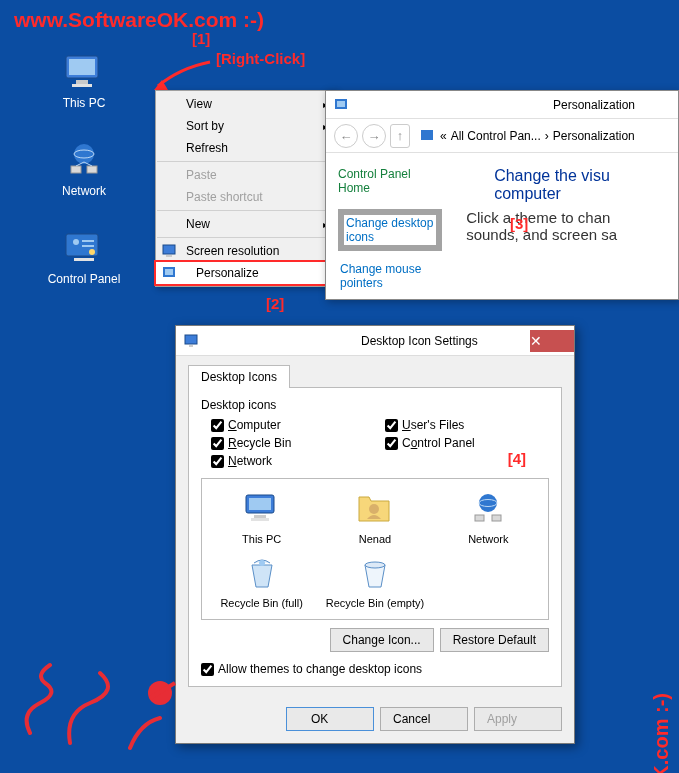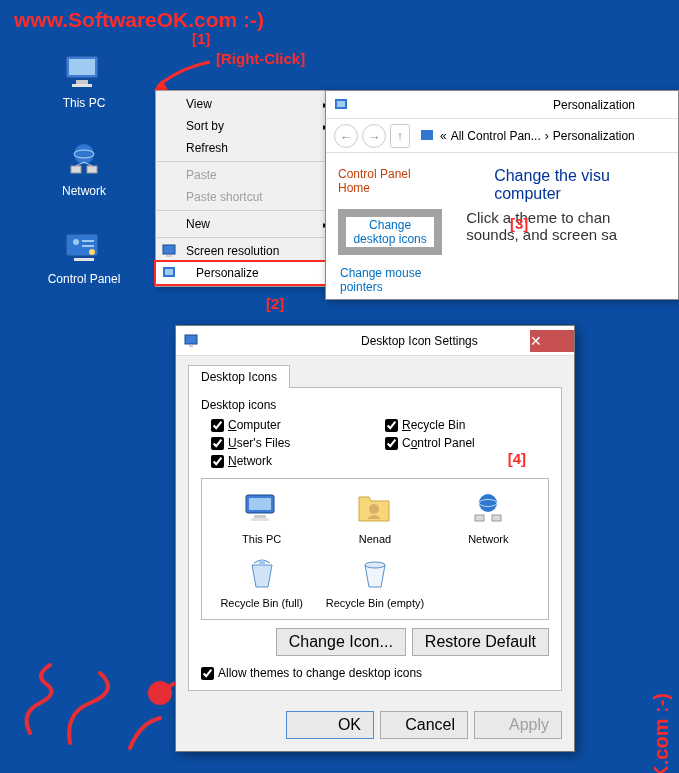--- a/index.html
+++ b/index.html
@@ -76,21 +76,21 @@
 }
 .navbtn {
   width: 24px; height: 24px; border-radius: 50%;
   border: 1px solid #ccc; display: flex; align-items: center; justify-content: center;
   color: #888; font-size: 13px;
 }
 .pwin-body { display: flex; }
 .pwin-left {
   width: 180px; padding: 14px 12px; font-size: 12px;
 }
-.pwin-left .hdr { color: #c2410c; margin-bottom: 14px; }
+.pwin-left .hdr { color: #15803d; margin-bottom: 14px; }
 .pwin-left .lnk { color: #006fc4; margin-bottom: 10px; padding: 1px 2px; }
 .pwin-right { padding: 14px 12px; }
 .pwin-right h3 { color: #003399; font-weight: normal; font-size: 16px; margin-bottom: 6px; margin-left: 28px; }
 .pwin-right p { font-size: 15px; color: #333; }
 
 
 .dlg {
   position: absolute; left: 175px; top: 325px;
   width: 400px; background: #f0f0f0; border: 1px solid #7a7a7a;
   box-shadow: 3px 3px 10px rgba(0,0,0,.4);
@@ -126,21 +126,21 @@
   border: 1px solid #bbb; margin-top: 10px; padding: 10px 6px;
   display: grid; grid-template-columns: repeat(3, 1fr);
   gap: 8px 6px;
 }
 .ip-item { text-align: center; font-size: 11px; }
 .ip-item .g { width: 40px; height: 40px; margin: 0 auto 4px;
   display: flex; align-items: center; justify-content: center; }
 .btn-row { display: flex; justify-content: flex-end; gap: 6px; margin-top: 8px; }
 .btn {
   background: #e9e9e9; border: 1px solid #adadad; padding: 4px 12px;
-  font-size: 16px; min-width: 88px; text-align: right;
+  font-size: 12px; min-width: 88px; text-align: left;
 }
 .btn.disabled { color: #a0a0a0; }
 .allow-row { display: flex; align-items: center; gap: 4px; margin-top: 10px; font-size: 12px; }
 .dlg-footer {
   display: flex; justify-content: flex-end; gap: 6px; padding: 8px 12px 12px;
 }
 input[type=checkbox] { accent-color: #000; }
 
 
 .scribble {
@@ -270,21 +270,21 @@
         </span>
       <span>«</span>
       <span>All Control Pan...</span>
       <span>›</span>
       <span>Personalization</span>
     </span>
   </div>
   <div class="pwin-body">
     <div class="pwin-left">
       <div class="hdr">Control Panel Home</div>
-      <div class="lnk" style="border:8px solid #a3a3a3;text-align:center;">Change desktop icons</div>
+      <div class="lnk" style="border:6px solid #a3a3a3;">Change desktop icons</div>
       <div class="lnk">Change mouse pointers</div>
     </div>
     <div class="pwin-right">
       <h3>Change the visu   computer</h3>
       <p>Click a theme to chan sounds, and screen sa</p>
     </div>
   </div>
 </div>
 <div class="anno" style="left:510px; top:215px;">[3]</div>
 
@@ -305,25 +305,25 @@
     <div class="tab">Desktop Icons</div>
     <div class="tabpane">
       <span class="fieldset-label">Desktop icons</span>
       <div class="chk-grid">
         <label class="chk-row">
             <input type="checkbox" checked="" style="">
             <span><u>C</u>omputer</span>
           </label>
         <label class="chk-row">
             <input type="checkbox" checked="" style="">
-            <span><u>R</u>ecycle Bin</span>
+            <span><u>U</u>ser's Files</span>
           </label>
         <label class="chk-row">
             <input type="checkbox" checked="" style="">
-            <span><u>U</u>ser's Files</span>
+            <span><u>R</u>ecycle Bin</span>
           </label>
         <label class="chk-row">
             <input type="checkbox" checked="" style="">
             <span>C<u>o</u>ntrol Panel</span>
           </label>
         <label class="chk-row">
             <input type="checkbox" checked="" style="">
             <span><u>N</u>etwork</span>
           </label>
         <div></div>

